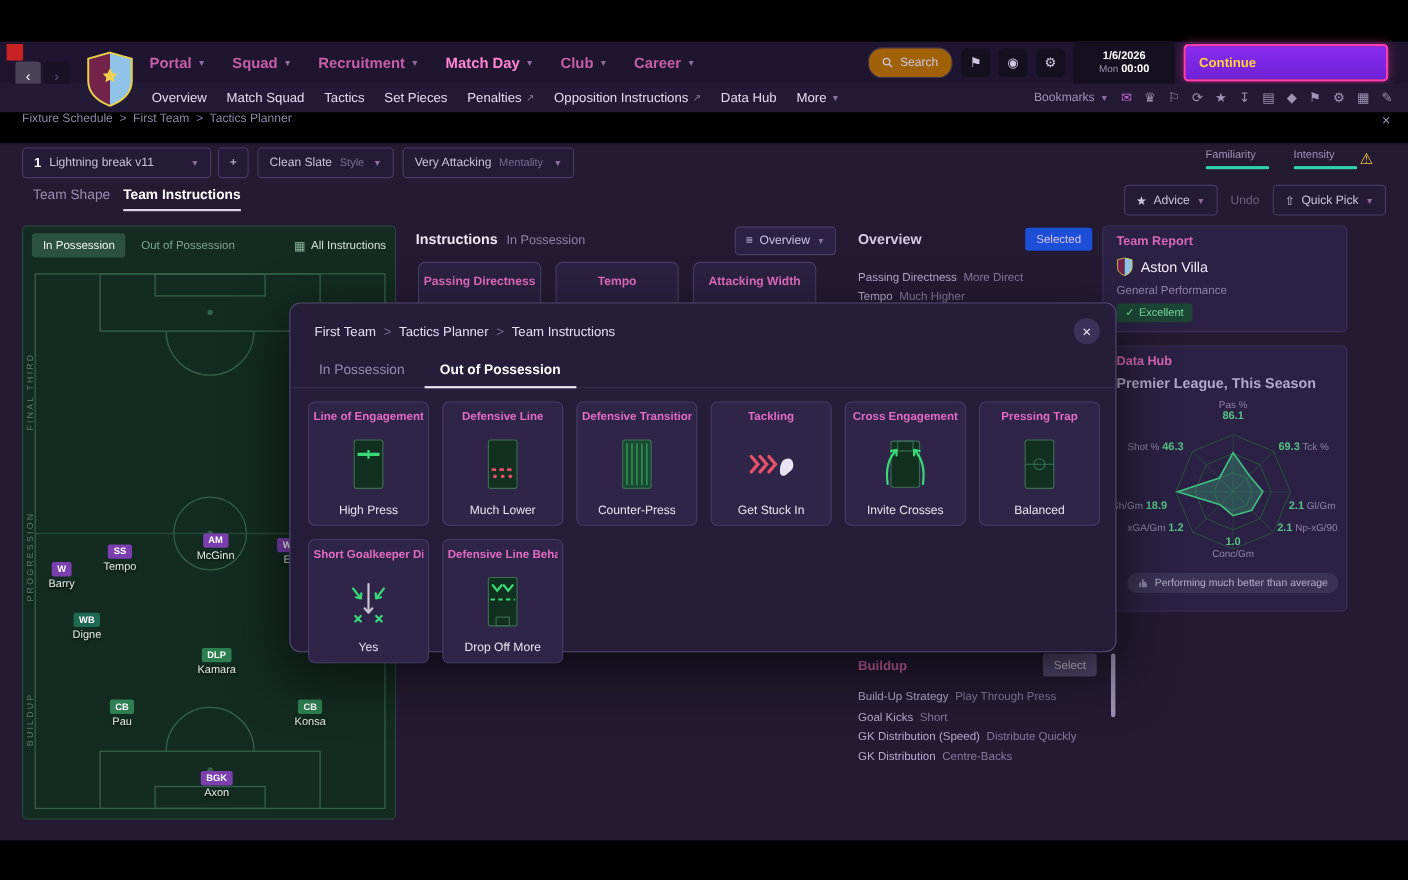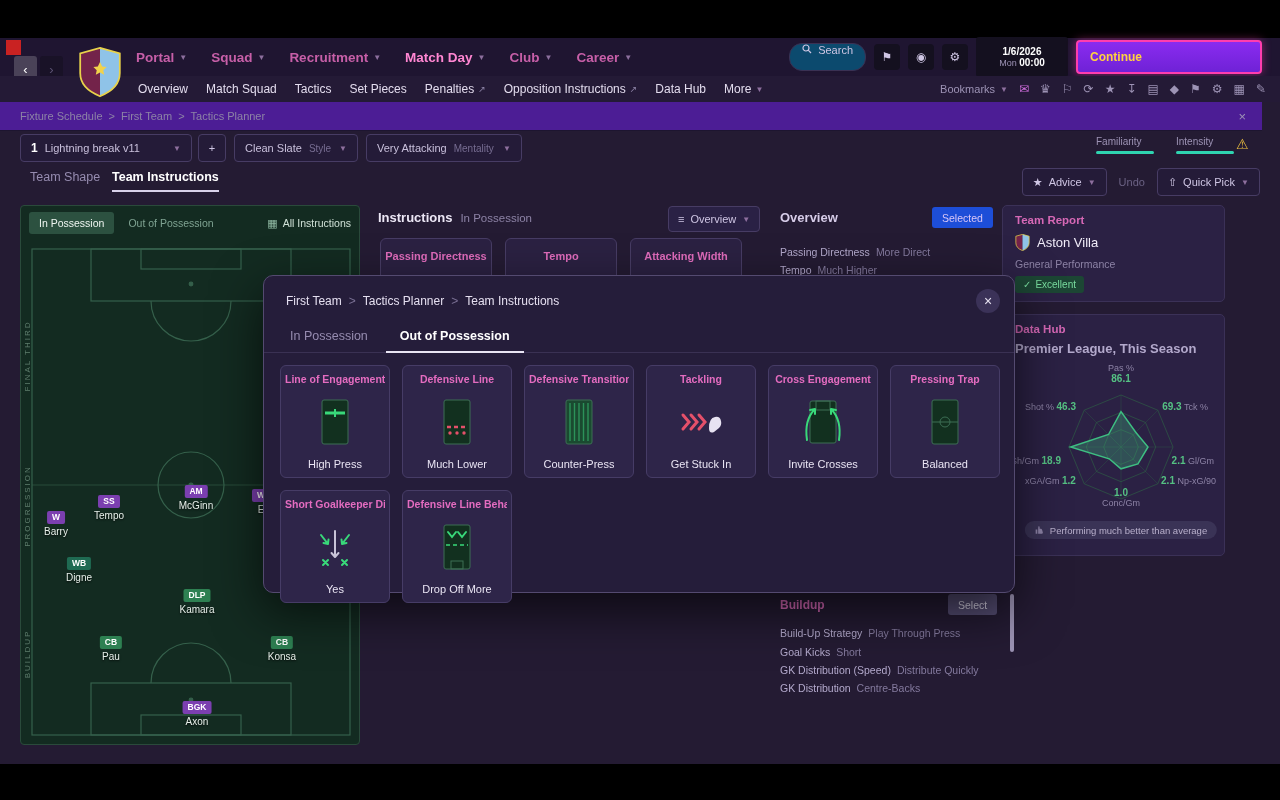--- a/index.html
+++ b/index.html
@@ -14,22 +14,22 @@
   .navbtn{width:23px;height:27px;border-radius:3px;display:flex;align-items:center;justify-content:center;
           font-size:13px;}
   .navbtn.back{background:#4a4258;color:#fff;}
   .navbtn.fwd{background:#191227;color:#5c5374;}
   .crest{position:absolute;top:8px;left:78px;width:44px;height:52px;z-index:3;}
   .mainnav{position:absolute;left:136px;top:0;height:38px;display:flex;align-items:center;gap:24px;}
   .nav-item{display:flex;align-items:center;gap:5px;font-size:13.5px;font-weight:bold;color:#c75fa8;cursor:pointer;}
   .nav-item.active{color:#ff86d2;}
   .caret{font-size:8px;color:#8d6f9e;}
   .hdr-right{position:absolute;right:18px;top:0;height:38px;display:flex;align-items:center;gap:8px;}
-  .search-pill{display:flex;gap:6px;height:26px;padding:0 12px;border-radius:13px;
-               background:#0c4a6e;border:1px solid #3a3153;font-size:11px;color:#cfc6e4;}
+  .search-pill{display:flex;align-items:center;gap:6px;height:26px;padding:0 12px;border-radius:13px;
+               background:#a16207;border:1px solid #3a3153;font-size:11px;color:#cfc6e4;}
   .sq-icon{width:26px;height:26px;border-radius:4px;background:#14101f;display:flex;align-items:center;
            justify-content:center;color:#cfc6e4;font-size:12px;}
   .datebox{height:40px;min-width:76px;background:#14101f;border-radius:3px;display:flex;flex-direction:column;
            align-items:center;justify-content:center;line-height:1.1;padding:0 8px;}
   .datebox .d1{font-size:10px;font-weight:bold;color:#fff;}
   .datebox .d2{font-size:9px;color:#9d93b5;}
   .datebox .d2 b{font-size:10px;color:#fff;}
   .continue-btn{width:158px;height:30px;background:linear-gradient(180deg,#8a2bf0,#6f22d6);
                 border:2px solid #ff3dae;border-radius:4px;color:#ffd23f;font-weight:bold;font-size:12px;
                 display:flex;align-items:center;padding:0 12px;box-shadow:0 0 10px rgba(255,61,174,.45);}
@@ -38,22 +38,22 @@
   .subnav{position:absolute;top:38px;left:0;right:0;height:26px;background:#241a36;display:flex;align-items:center;}
   .subnav-items{display:flex;gap:18px;margin-left:138px;}
   .sn-item{font-size:12px;color:#e3dcee;display:flex;gap:4px;align-items:center;cursor:pointer;}
   .sn-sup{font-size:9px;color:#8d83a6;}
   .sn-right{margin-left:auto;margin-right:14px;display:flex;align-items:center;gap:11px;}
   .bookmarks{font-size:11px;color:#9d93b5;display:flex;gap:5px;align-items:center;}
   .mini-icon{font-size:12px;color:#9d93b5;}
   .mini-icon.tint{color:#c86ad6;}
 
   
-  .crumbrow{position:absolute;top:64px;left:0;right:18px;height:28px;background:#4c1d95;
-            display:flex;align-items:center;border-bottom:1px solid #1d1530;}
+  .crumbrow{position:absolute;top:64px;left:0;right:0;height:28px;background:#000000;
+            display:flex;align-items:flex-start;border-bottom:1px solid #1d1530;}
   .crumbs{margin-left:20px;font-size:11px;color:#8d83a6;display:flex;gap:6px;}
   .crumb-close{margin-left:auto;margin-right:16px;color:#9d93b5;font-size:13px;}
 
   
   .pill{position:absolute;height:28px;background:#241b38;border:1px solid #473c64;border-radius:4px;
         display:flex;align-items:center;gap:7px;padding:0 10px;font-size:11px;box-sizing:border-box;}
   .pill .num{font-weight:bold;color:#fff;font-size:12px;}
   .pill .val{color:#c9c0dc;}
   .pill .lbl{color:#776d92;font-size:10px;}
   .meter{position:absolute;display:flex;flex-direction:column;gap:4px;}

